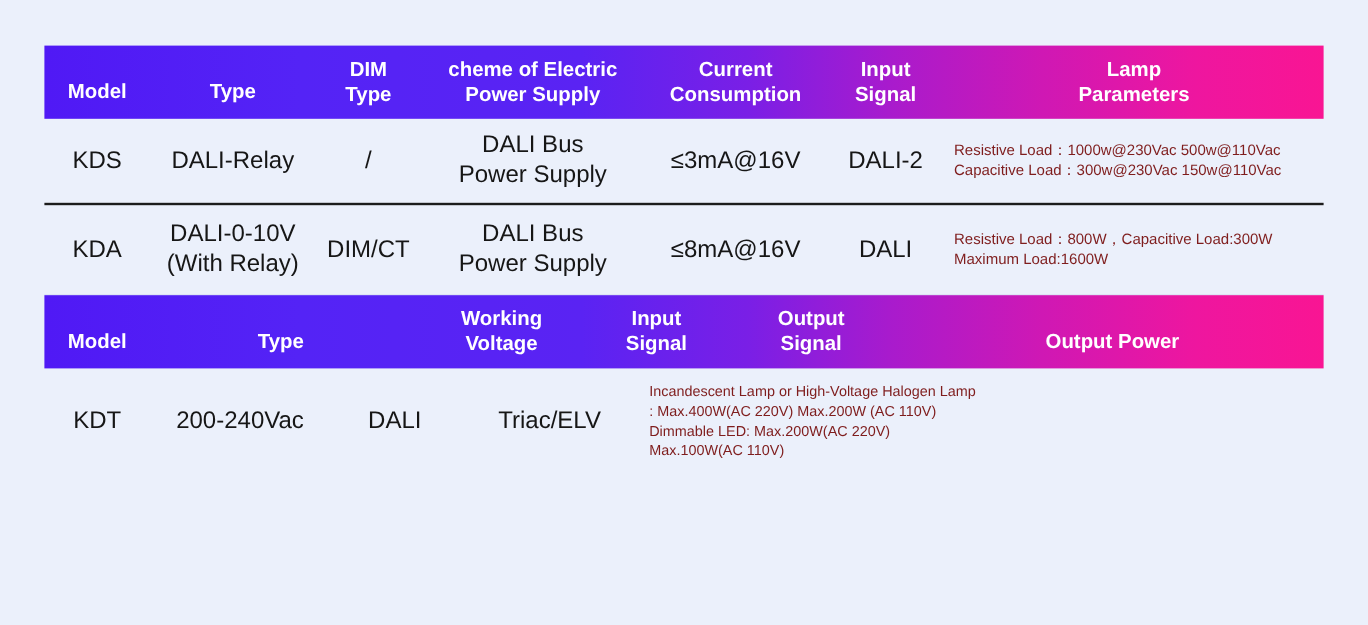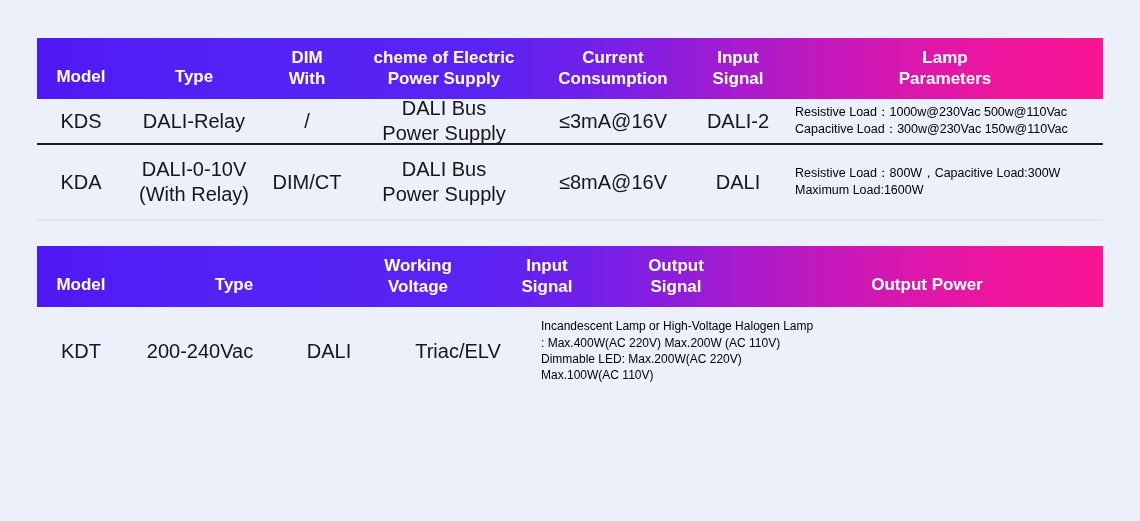--- a/index.html
+++ b/index.html
@@ -77,32 +77,32 @@
     border-top: 2px solid #1c1c1c;
     width: 100%;
   }
   .sep-light {
     height: 0;
     border-top: 2px solid #dde5f4;
     width: 100%;
   }
 
   
-  #table-1 .trow { height: 44px; }
+  #table-1 .trow { height: 70px; }
   #table-1 .trow.row-2 { height: 74px; }
 
   
   #table-2 .trow { height: 88px; }
 
   
   .td-small {
     text-align: left;
     font-size: 12.5px;
     line-height: 1.38;
-    color: #000000;
+    color: #7f1d1d;
     padding-left: 8px;
   }
   .td-small.tiny {
     font-size: 12px;
     line-height: 1.37;
   }
 
   
   .t1-c0 { width: 88px; }
   .t1-c1 { width: 138px; }
@@ -129,21 +129,21 @@
 <body>
 
 <div class="page">
 
   <div class="spec-table" id="table-1">
 
     <div class="thead">
       <div class="th t1-c0 th-low">Model</div>
       <div class="th t1-c1 th-low">Type</div>
       <div class="th t1-c2 pre-line">DIM
-With</div>
+Type</div>
       <div class="th t1-c3 pre-line">cheme of Electric
 Power Supply</div>
       <div class="th t1-c4 pre-line">Current
 Consumption</div>
       <div class="th t1-c5 pre-line">Input
 Signal</div>
       <div class="th t1-c6 pre-line">Lamp
 Parameters</div>
     </div>
 

